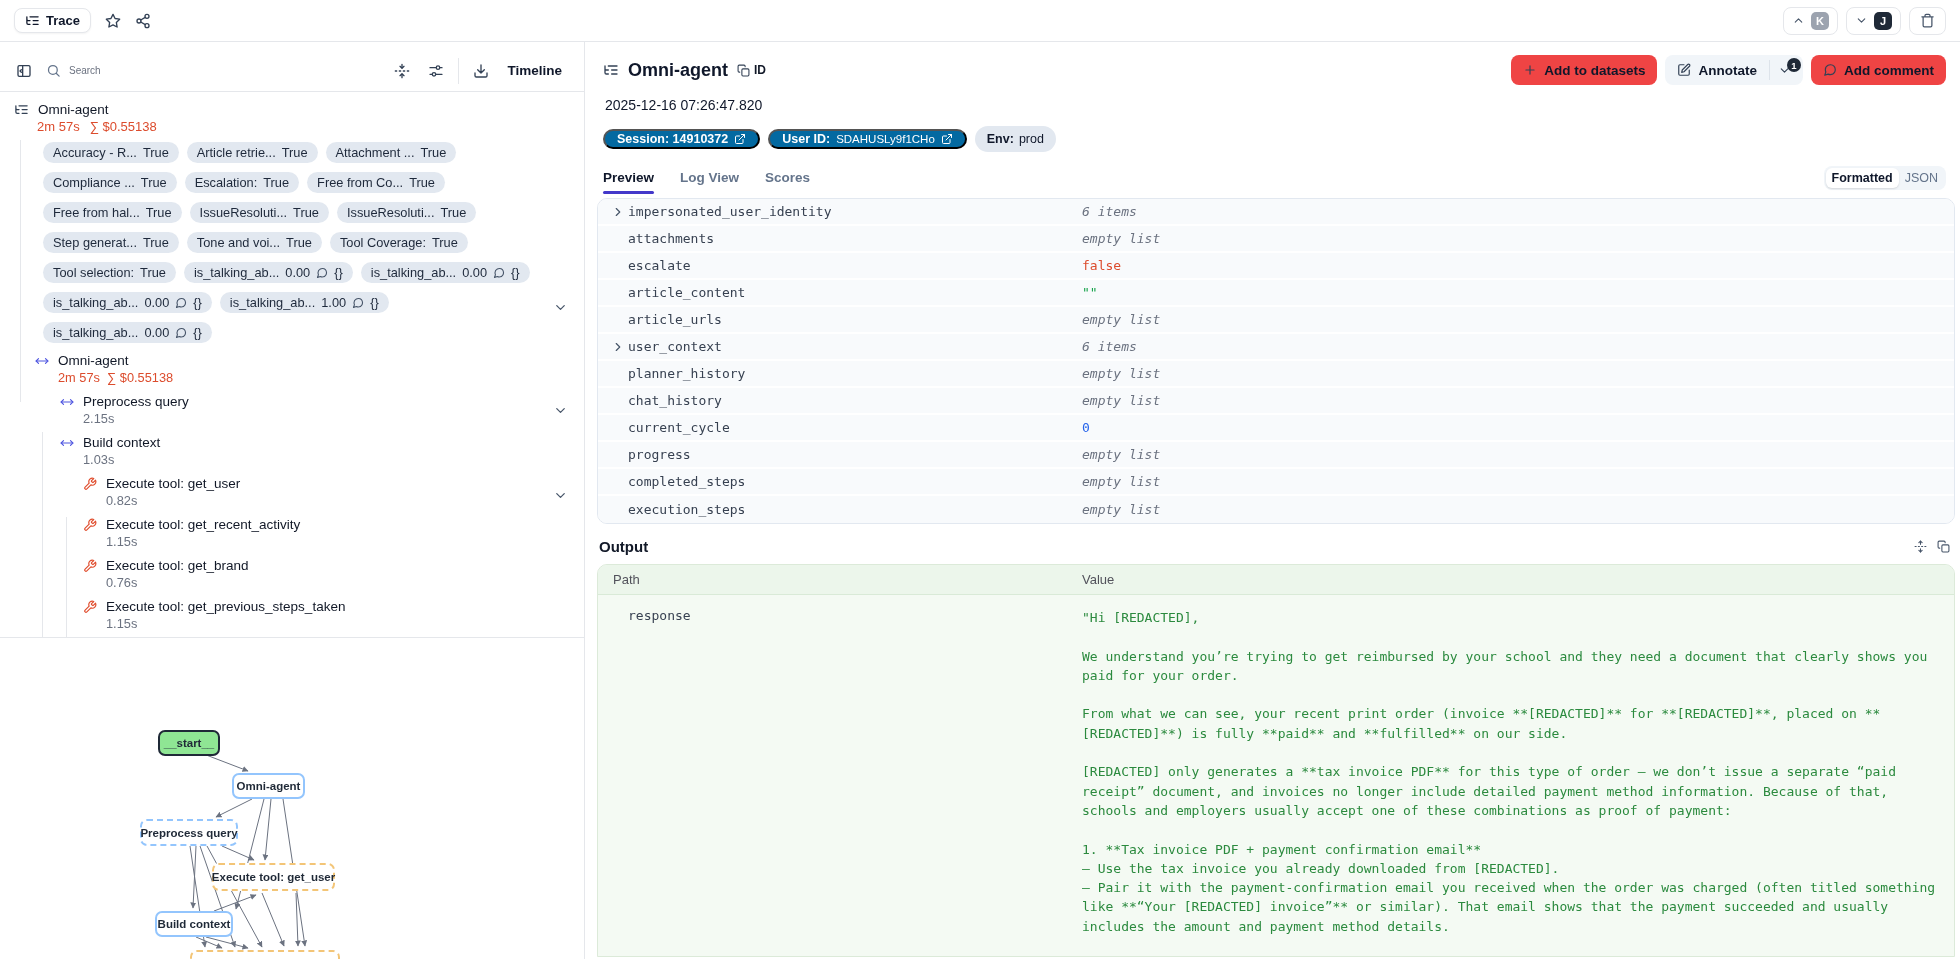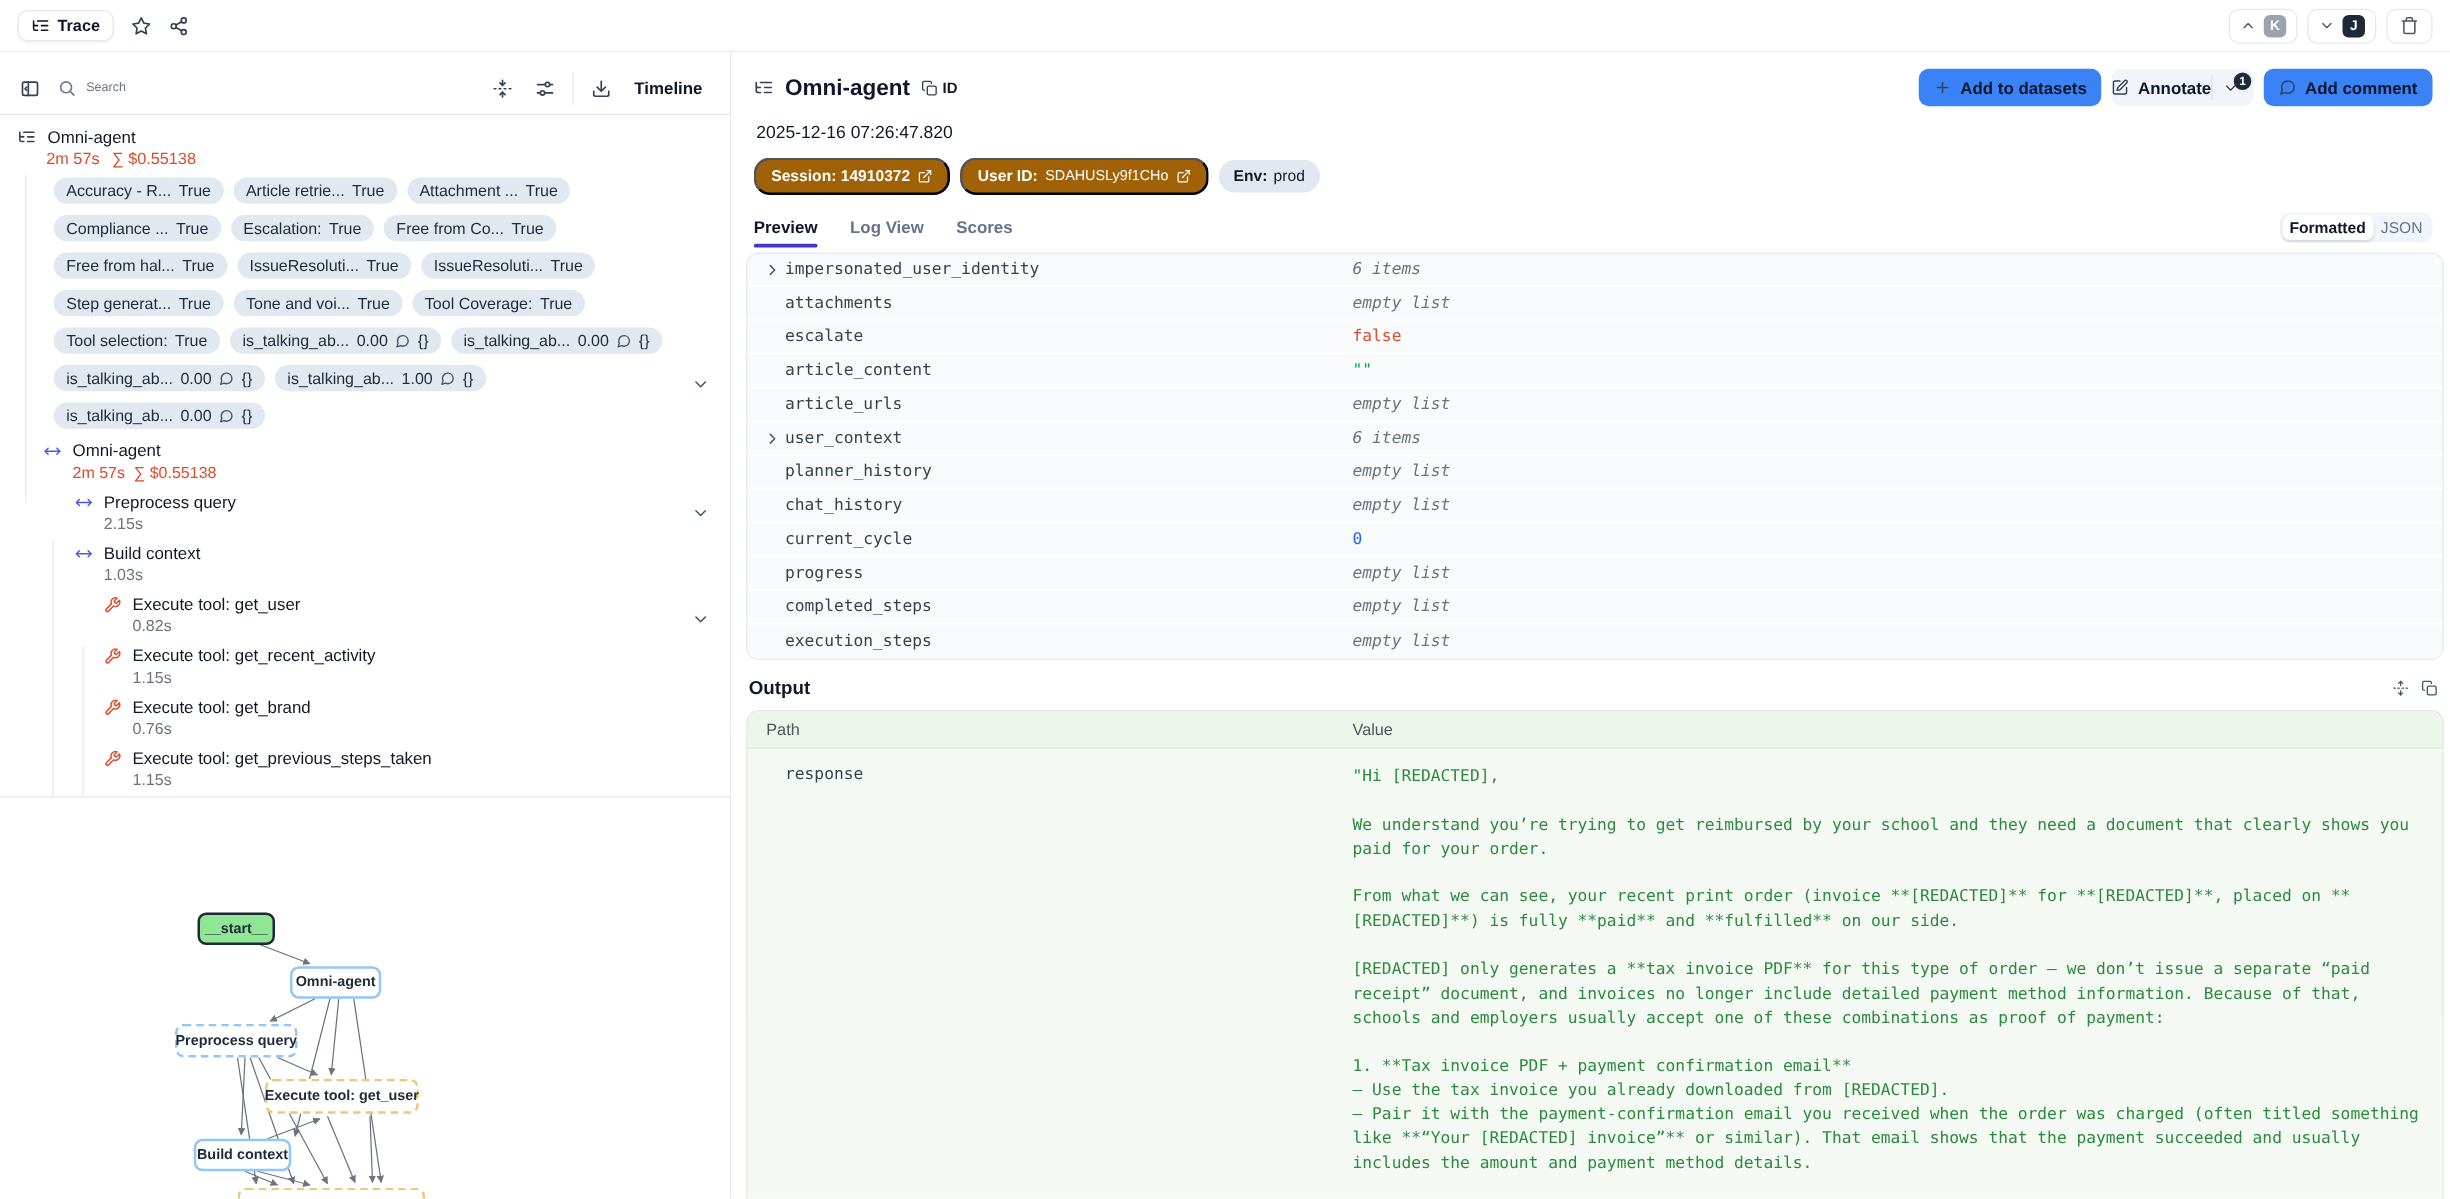--- a/index.html
+++ b/index.html
@@ -61,30 +61,30 @@
 
   
   .main { position:absolute; left:585px; top:42px; right:0; bottom:0; background:#fff; }
   .m-head { padding:13px 14px 0 18px; }
   .m-row1 { display:flex; align-items:center; gap:9px; }
   .m-row1 .ic { color:#334155; }
   .m-title { font-size:18px; font-weight:700; }
   .id-chip { display:flex; align-items:center; gap:4px; color:#111827; font-size:12px; font-weight:600; cursor:pointer; background:none; border:none; }
   .id-chip .ic { width:13px; height:13px; }
   .m-actions { margin-left:auto; display:flex; gap:8px; align-items:center; }
-  .act-btn { display:flex; align-items:center; gap:7px; background:#3b82f6; border:none; border-radius:8px; height:30px; padding:0 12px; font-size:13.5px; font-weight:600; color:#0f172a; cursor:pointer; font-family:"Liberation Sans",sans-serif; }
+  .act-btn { display:flex; align-items:center; gap:7px; background:#ef4444; border:none; border-radius:8px; height:30px; padding:0 12px; font-size:13.5px; font-weight:600; color:#0f172a; cursor:pointer; font-family:"Liberation Sans",sans-serif; }
   .act-btn .ic { width:14px; height:14px; }
   .annotate-group { display:flex; align-items:stretch; background:#f1f5f9; border-radius:8px; height:30px; }
-  .annotate-group .seg { display:flex; align-items:center; gap:7px; padding:0 0; font-size:13.5px; font-weight:600; background:none; border:none; cursor:pointer; color:#0f172a; font-family:"Liberation Sans",sans-serif; }
+  .annotate-group .seg { display:flex; align-items:center; gap:7px; padding:0 12px; font-size:13.5px; font-weight:600; background:none; border:none; cursor:pointer; color:#0f172a; font-family:"Liberation Sans",sans-serif; }
   .annotate-group .divider { width:1px; background:#dde3ea; margin:5px 0; }
   .annotate-group .seg.caret { position:relative; padding:0 12px 0 8px; }
   .badge-count { position:absolute; top:3px; right:2px; background:#1f2937; color:#fff; font-size:9.5px; font-weight:700; min-width:14px; height:14px; border-radius:7px; display:flex; align-items:center; justify-content:center; padding:0 3px; }
   .m-timestamp { margin:12px 0 0 2px; font-size:14px; color:#0f172a; }
   .m-badges { margin-top:13px; display:flex; gap:8px; align-items:center; }
-  .dark-badge { display:flex; align-items:center; gap:6px; background:#a16207; color:#fff; border-radius:13px; height:30px; padding:0 12px; font-size:12.5px; font-weight:700; cursor:pointer; }
+  .dark-badge { display:flex; align-items:center; gap:6px; background:#0369a1; color:#fff; border-radius:13px; height:20px; padding:0 12px; font-size:12.5px; font-weight:700; cursor:pointer; }
   .dark-badge .val { font-weight:400; font-size:11.5px; }
   .dark-badge .ic { width:12px; height:12px; }
   .light-badge { background:#e2e8f0; color:#0f172a; border-radius:13px; height:26px; padding:0 12px; font-size:12.5px; display:flex; align-items:center; gap:5px; }
   .light-badge b { font-weight:700; }
 
   .m-tabs { display:flex; align-items:flex-end; gap:26px; padding:14px 14px 0 18px; position:relative; }
   .tab { font-size:13.5px; font-weight:600; color:#64748b; padding-bottom:9px; background:none; border:none; cursor:pointer; position:relative; font-family:"Liberation Sans",sans-serif; }
   .tab.active { color:#0f172a; }
   .tab.active::after { content:""; position:absolute; left:0; right:0; bottom:0; height:3px; background:#4338ca; border-radius:2px; }
   .fmt-toggle { margin-left:auto; display:flex; background:#f1f5f9; border-radius:8px; padding:2px; margin-bottom:4px; }

